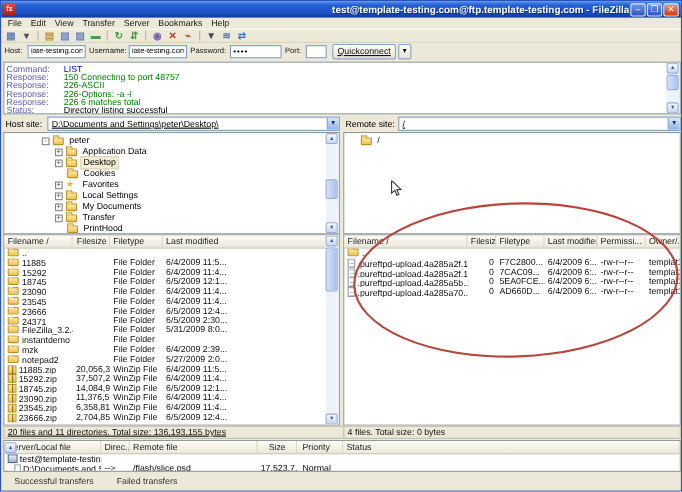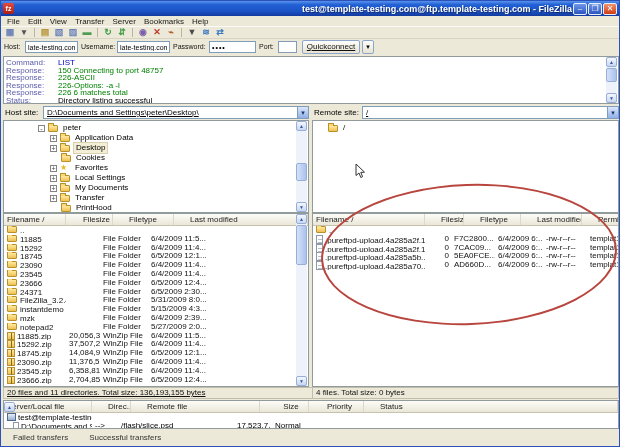--- a/index.html
+++ b/index.html
@@ -60,21 +60,21 @@
 .fold::before{content:"";position:absolute;left:-1px;top:-3px;width:4px;height:2px;background:#f8d878;border:1px solid #b6912c;border-bottom:none;border-radius:1px 1px 0 0;}
 .star{display:inline-block;width:10px;margin-right:3px;color:#e8b820;font-size:8px;line-height:8px;flex:none;}
 .star::before{content:"★";}
 .treelabel{padding:0 2px;}
 .treerow.selected .treelabel{background:#f3eed6;border:1px solid #d9d0ae;}
 
 
 .filelist{position:absolute;top:212px;height:174px;background:#fff;border:1px solid #919b9c;overflow:hidden;}
 #local-list{left:2px;width:306px;}
 #remote-list{left:311px;width:307px;}
-.lheader{display:flex;height:12px;background:linear-gradient(#fdfcf7,#eae7d8);border-bottom:1px solid #c5c2b0;font-size:8px;line-height:12px;color:#222;gap:13px;}
+.lheader{display:flex;height:12px;background:linear-gradient(#fdfcf7,#eae7d8);border-bottom:1px solid #c5c2b0;font-size:8px;line-height:12px;color:#222;}
 .hcell{border-right:1px solid #dcd9c8;padding-left:3px;overflow:hidden;white-space:nowrap;flex:none;}
 .fr{display:flex;height:8.8px;line-height:8.8px;font-size:8px;white-space:nowrap;color:#111;}
 .fcell{overflow:hidden;flex:none;padding-left:3px;}
 .lw0{width:62px}.lw1{width:34px;text-align:right;padding-right:2px}.lw2{width:48px}.lw3{flex:1}
 .rw0{width:112px}.rw1{width:26px;text-align:right;padding-right:2px}.rw2{width:44px}.rw3{width:48px}.rw4{width:44px}.rw5{flex:1}
 .i-zip{display:inline-block;width:8px;height:8px;background:linear-gradient(#ffe9a0,#f0c050);border:1px solid #b6912c;margin-right:2px;vertical-align:-1px;position:relative;}
 .i-zip::before{content:"";position:absolute;left:3px;top:0;width:1px;height:7px;background:#8a6a18;}
 .i-doc{display:inline-block;width:7px;height:9px;background:#fff;border:1px solid #9098a8;margin-right:2px;vertical-align:-1px;
 background-image:repeating-linear-gradient(180deg,transparent 0 2px,#b8c0cc 2px 3px);background-size:4px 6px;background-position:1px 1px;background-repeat:no-repeat;}
 
@@ -307,21 +307,20 @@
         <div class="fr">
           <span class="fcell lw0"><span class="fold"></span>FileZilla_3.2.4...</span>
           <span class="fcell lw1"></span>
           <span class="fcell lw2">File Folder</span>
           <span class="fcell lw3">5/31/2009 8:0...</span>
         </div>
         <div class="fr">
           <span class="fcell lw0"><span class="fold"></span>instantdemo</span>
           <span class="fcell lw1"></span>
           <span class="fcell lw2">File Folder</span>
-          <span class="fcell lw3">5/15/2009 4:3...</span>
         </div>
         <div class="fr">
           <span class="fcell lw0"><span class="fold"></span>mzk</span>
           <span class="fcell lw1"></span>
           <span class="fcell lw2">File Folder</span>
           <span class="fcell lw3">6/4/2009 2:39...</span>
         </div>
         <div class="fr">
           <span class="fcell lw0"><span class="fold"></span>notepad2</span>
           <span class="fcell lw1"></span>
@@ -451,22 +450,22 @@
           <span class="fcell qw2">/flash/slice.psd</span>
           <span class="fcell qw3">17,523,7...</span>
           <span class="fcell qw4">Normal</span>
           <span class="fcell qw5"></span>
         </div>
       </div>
     <span class="sb up" style="position:absolute;right:1px;top:1px;"></span>
   </div>
 
   <div class="tabs">
+      <span class="tab">Successful transfers</span>
       <span class="tab">Failed transfers</span>
-      <span class="tab">Successful transfers</span>
     </div>
 
   <svg class="cursor" width="11" height="15" viewBox="0 0 11 15">
     <polygon points="1,0 1,11.5 4,9 5.8,13.5 7.6,12.7 5.8,8.4 9.5,8.2" fill="#fff" stroke="#333" stroke-width="1"></polygon>
   </svg>
 
   <div class="ellipse" style="border-color: rgb(184, 69, 62);"></div>
 
 </div>
 

